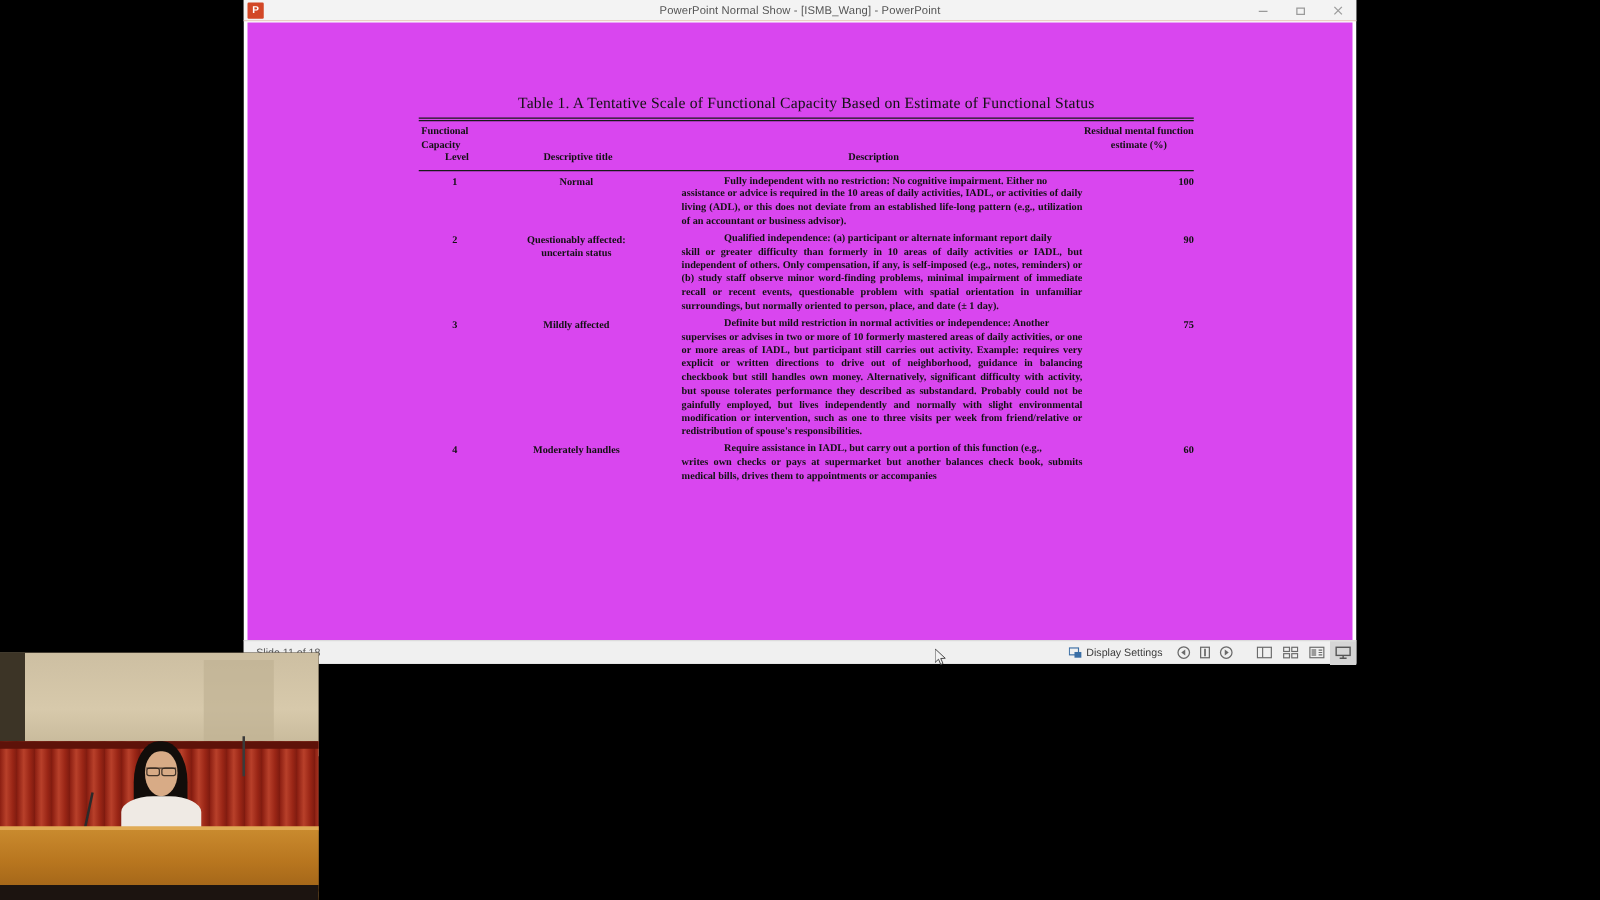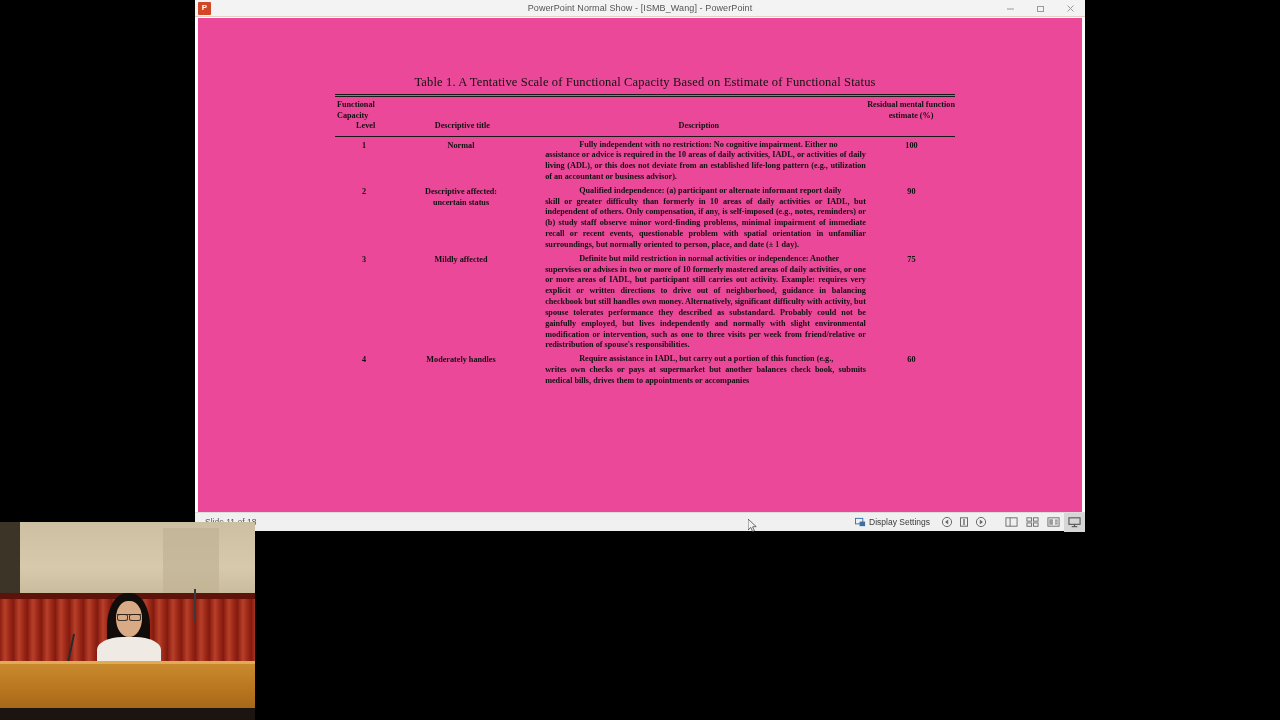--- a/index.html
+++ b/index.html
@@ -43,21 +43,21 @@
   }
   .win-btn {
     width: 30px; height: 17px; display: flex; align-items: center; justify-content: center;
     color: #9a9a9a; font-size: 10px; line-height: 1;
   }
   .win-btn svg { display: block; }
 
   
   #slide-canvas {
     position: absolute; left: 3px; top: 18px; width: 884px; height: 494px;
-    background: #ec4899;
+    background: #d946ef;
     overflow: hidden;
   }
 
   
   #table-wrap {
     position: absolute; left: 137px; top: 57px; width: 620px;
     color: #111;
     font-family: "Liberation Serif", serif;
   }
   #table-title {
@@ -78,21 +78,21 @@
 
   thead .h-level { text-align: left; padding-left: 2px; }
   thead .h-level span { display: block; }
   thead .h-level span.lvl { text-align: center; }
 
   tbody td { padding-top: 3px; font-size: 8.2px; line-height: 1.32; }
   td.level { text-align: center; padding-top: 4px; }
   td.dtitle { text-align: center; padding-top: 4px; }
   td.dtitle .l2 { display: block; }
   td.desc { text-align: justify; text-align-last: left; padding-left: 2px; padding-right: 2px; }
-  td.pct { text-align: center; padding-top: 4px; margin-top: 41px; }
+  td.pct { text-align: right; padding-top: 4px; margin-top: 41px; }
 
   .desc-block { display: block; }
   .desc-block .first { display: block; padding-left: 48px; }
   .desc-block .rest  { display: block; margin-left: 14px; text-align: justify; }
 
   
   #statusbar {
     position: absolute; left: 0; bottom: 0; width: 100%; height: 19px;
     background: #f0f0f0; border-top: 1px solid #dcdcdc;
     display: flex; align-items: center; font-size: 8.5px; color: #444;
@@ -263,21 +263,21 @@
                   <span class="first">Fully independent with no restriction: No cognitive impairment. Either no</span>
                   <span class="rest">assistance or advice is required in the 10 areas of daily activities, IADL, or activities of daily living (ADL), or this does not deviate from an established life-long pattern (e.g., utilization of an accountant or business advisor).</span>
                 </span>
               </td>
               <td class="c-pct pct">100</td>
             </tr>
 
             <tr>
               <td class="c-level level">2</td>
               <td class="c-title dtitle">
-                <span>Descriptive  affected:</span>
+                <span>Questionably  affected:</span>
                 <span class="l2">uncertain status</span>
               </td>
               <td class="c-desc desc">
                 <span class="desc-block">
                   <span class="first">Qualified independence: (a) participant or alternate informant report daily</span>
                   <span class="rest">skill or greater difficulty than formerly in 10 areas of daily activities or IADL, but independent of others. Only compensation, if any, is self-imposed (e.g., notes, reminders) or (b) study staff observe minor word-finding problems, minimal impairment of immediate recall or recent events, questionable problem with spatial orientation in unfamiliar surroundings, but normally oriented to person, place, and date (± 1 day).</span>
                 </span>
               </td>
               <td class="c-pct pct">90</td>
             </tr>

